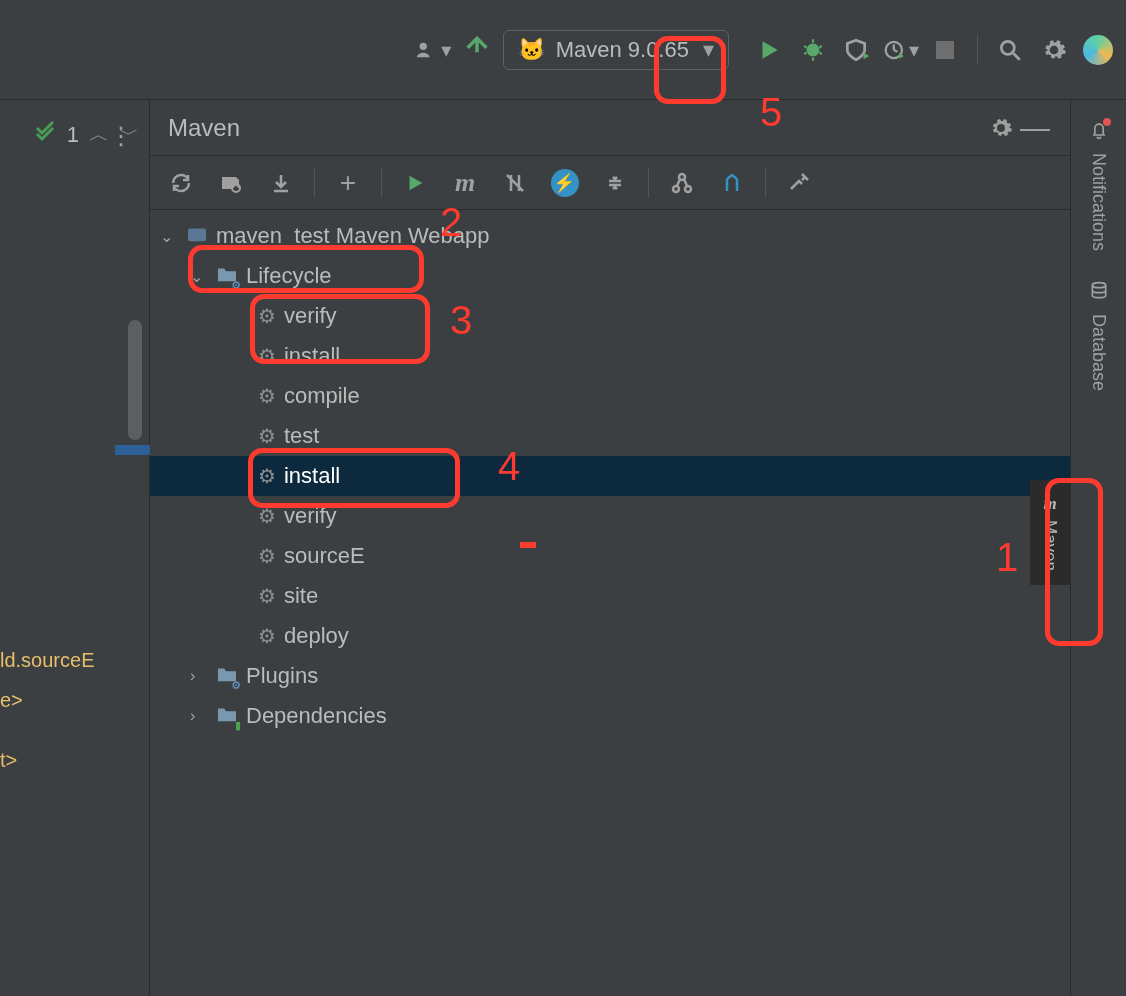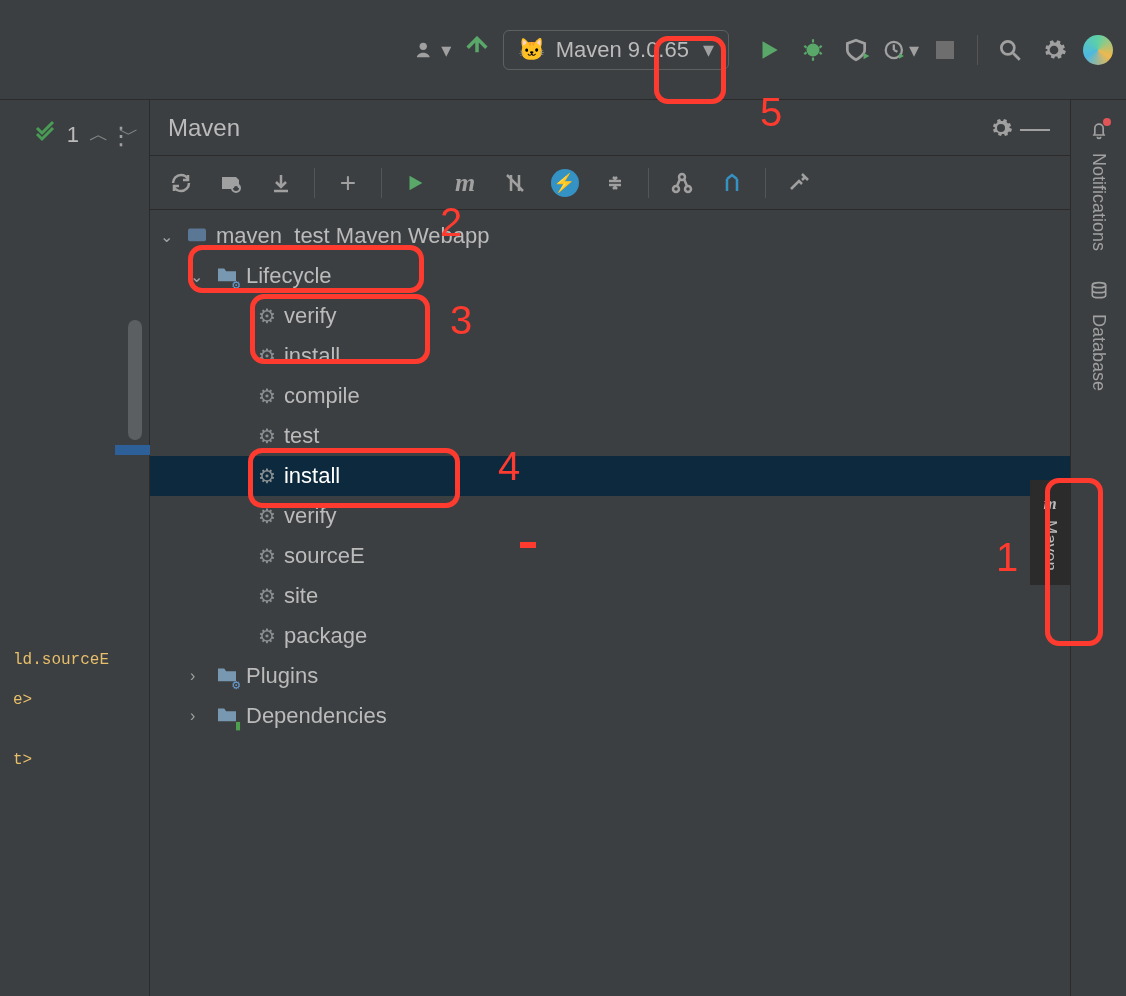--- a/index.html
+++ b/index.html
@@ -62,23 +62,23 @@
 .blue-bar {
   position: absolute;
   left: 115px;
   top: 345px;
   width: 35px;
   height: 10px;
   background: #2d6099;
 }
 .editor-text {
   position: absolute;
-  left: 13px;
-  font-family: Liberation Mono, monospace;
-  font-size: 16px;
+  left: 0;
+  font-family: Liberation Sans, sans-serif;
+  font-size: 20px;
   line-height: 40px;
   color: #cc7832;
 }
 .editor-text .orange { color: #e8bf6a; }
 .scroll-thumb {
   position: absolute;
   left: 128px;
   top: 220px;
   width: 14px;
   height: 120px;
@@ -460,21 +460,21 @@
       <div class="tree-row indent-2">
         <span class="gear-icon">⚙</span>
         <span>sourceE</span>
       </div>
       <div class="tree-row indent-2">
         <span class="gear-icon">⚙</span>
         <span>site</span>
       </div>
       <div class="tree-row indent-2">
         <span class="gear-icon">⚙</span>
-        <span>package</span>
+        <span>deploy</span>
       </div>
 
       <div class="tree-row indent-1">
         <span class="chev">›</span>
         <span class="folder-icon">
           <svg width="22" height="18" viewBox="0 0 24 20" fill="#7897b1">
               <path d="M2 4h7l2 3h11v11H2z"></path>
             </svg><span class="og">⚙</span>
         </span>
         <span>Plugins</span>

